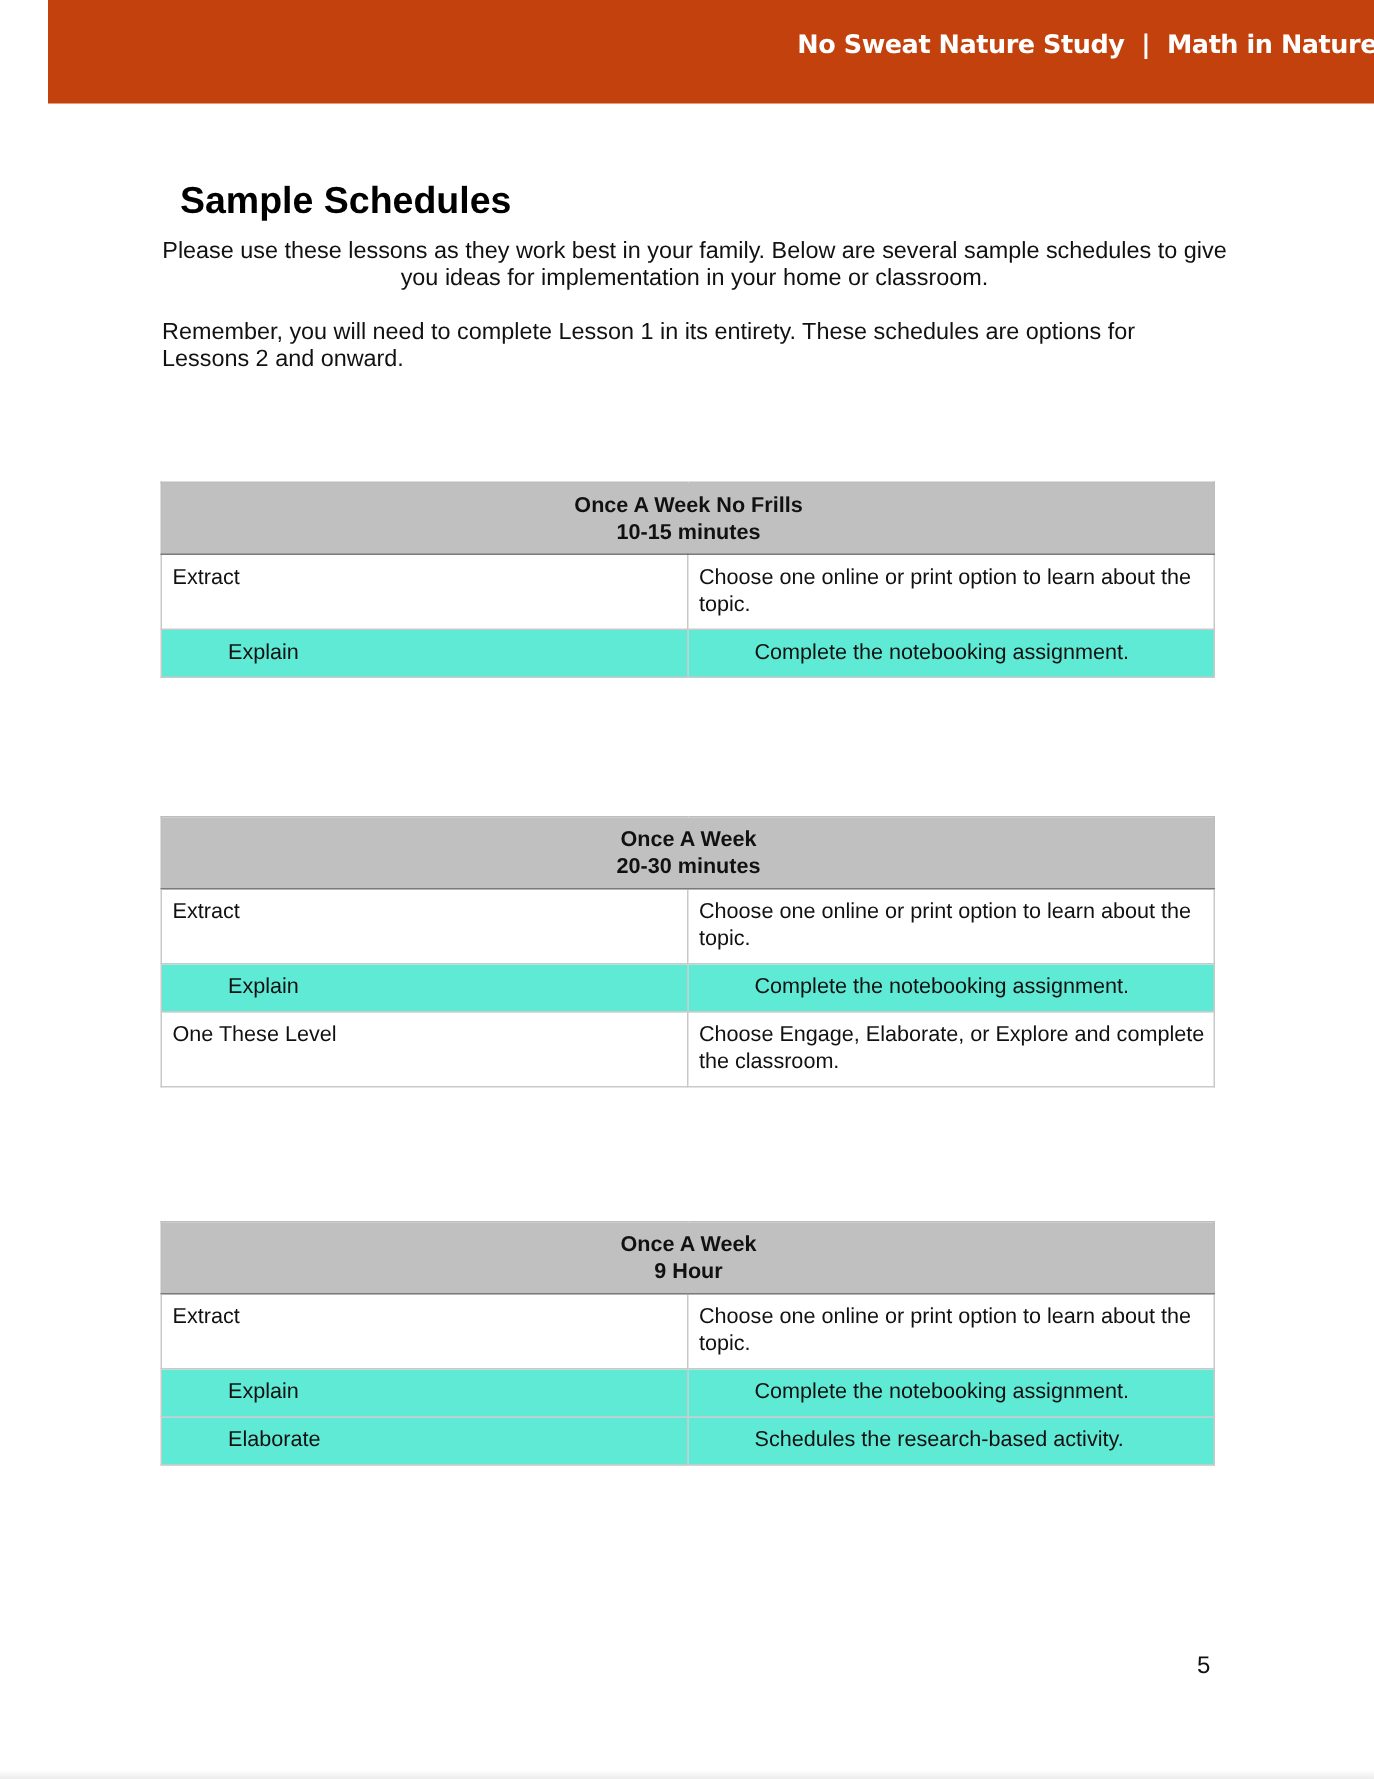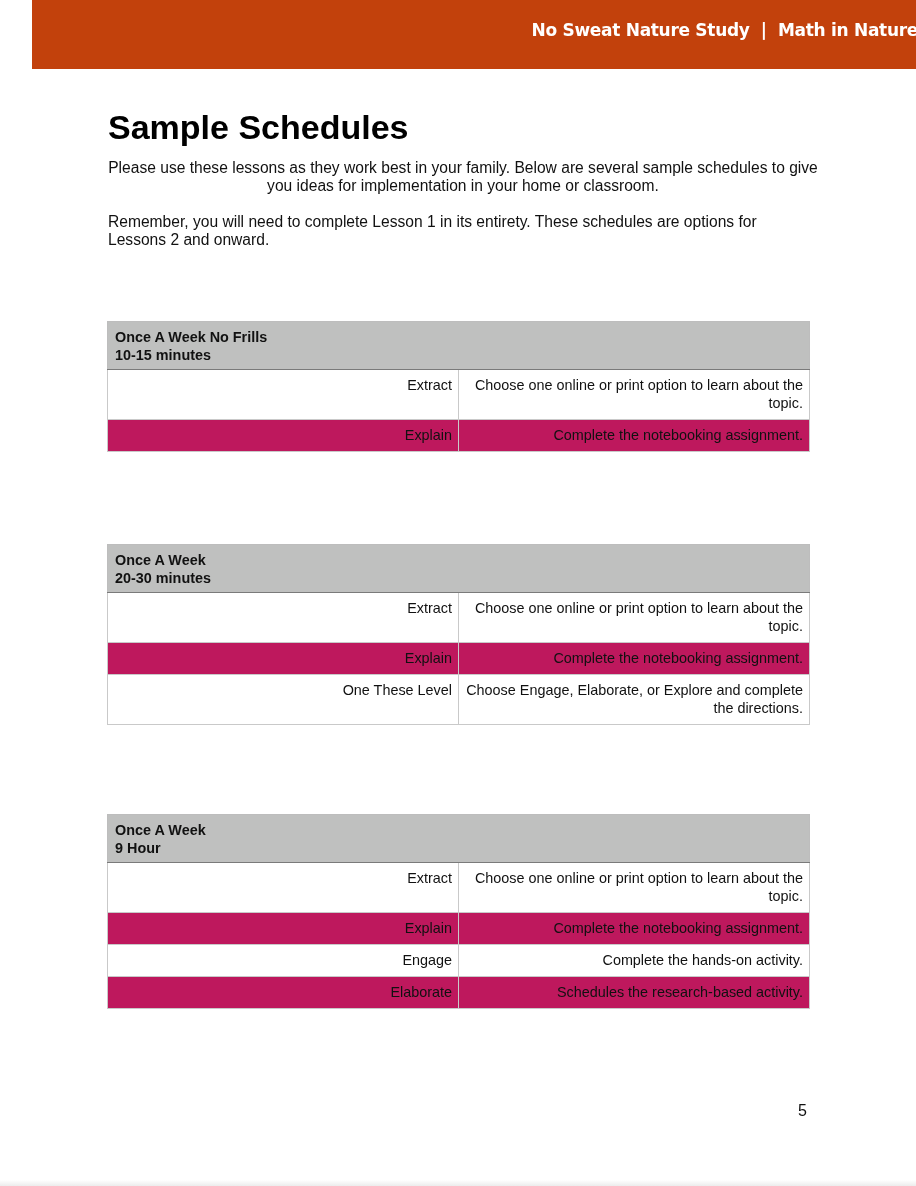--- a/index.html
+++ b/index.html
@@ -11,45 +11,45 @@
     position: absolute; left: 0; top: 0; width: 896px; height: 69px;
     background: #c2410c;
     margin-left: 32px;
   }
   .banner-title {
     position: absolute; right: 10px; top: 20px;
     color: #fff; font-family: "DejaVu Sans", sans-serif; font-weight: bold;
     font-size: 17px; letter-spacing: -0.3px; white-space: nowrap;
   }
   .page-title {
-    position: absolute; left: 108px; top: 108px; margin: 0;
-    font-size: 34px; font-weight: bold; color: #000;
+    position: absolute; left: 108px; top: 108px; margin: 12px;
+    font-size: 25px; font-weight: bold; color: #000;
   }
   .para {
     position: absolute; left: 108px; width: 710px; margin: 0;
     font-size: 15.6px; line-height: 18px; color: #111;
   }
   .p1 { top: 159px; text-align: center; }
   .p2 { top: 213px; }
   table.sched {
     position: absolute; left: 107px; width: 703px;
     border-collapse: collapse; font-size: 14.4px; color: #111;
   }
   table.sched th {
-    background: #bfc0bf; text-align: left; font-weight: bold;
+    background: #bfc0bf; text-align: center; font-weight: bold;
     padding: 6px 6px 5px 7px; line-height: 18px;
     border: 1px solid #bdbdbd; border-bottom: 1px solid #7a7a7a;
     vertical-align: top;
   }
   table.sched td {
     padding: 6px 6px 7px 7px; line-height: 18px; vertical-align: top;
-    border: 1px solid #c9c9c9; width: 50%; text-align: right;
+    border: 1px solid #c9c9c9; width: 50%;
   }
   table.sched tr.odd td { background: #ffffff; }
-  table.sched tr.even td { background: #be185d; padding-left: 44px; }
+  table.sched tr.even td { background: #5eead4; padding-left: 44px; }
   .t1 { top: 321px; }
   .t2 { top: 544px; }
   .t3 { top: 814px; }
   .page-number {
     position: absolute; left: 798px; top: 1102px; font-size: 16px; color: #111;
   }
   .bottom-edge {
     position: absolute; left: 0; top: 1180px; width: 916px; height: 6px;
     background: linear-gradient(#ffffff, #ececec);
   }
@@ -99,21 +99,21 @@
     <tr class="odd">
       <td>Extract</td>
       <td>Choose one online or print option to learn about the topic.</td>
     </tr>
     <tr class="even">
       <td>Explain</td>
       <td>Complete the notebooking assignment.</td>
     </tr>
     <tr class="odd">
       <td>One These Level</td>
-      <td>Choose Engage, Elaborate, or Explore and complete the directions.</td>
+      <td>Choose Engage, Elaborate, or Explore and complete the classroom.</td>
     </tr>
   </tbody>
 </table>
 
 <table class="sched t3">
   <thead>
     <tr>
       <th colspan="2">
         <div>Once A Week</div>
         <div>9 Hour</div>
@@ -122,24 +122,20 @@
   </thead>
   <tbody>
     <tr class="odd">
       <td>Extract</td>
       <td>Choose one online or print option to learn about the topic.</td>
     </tr>
     <tr class="even">
       <td>Explain</td>
       <td>Complete the notebooking assignment.</td>
     </tr>
-    <tr class="odd">
-      <td>Engage</td>
-      <td>Complete the hands-on activity.</td>
-    </tr>
     <tr class="even">
       <td>Elaborate</td>
       <td>Schedules the research-based activity.</td>
     </tr>
   </tbody>
 </table>
 
 <div class="page-number">5</div>
 <div class="bottom-edge"></div>
 

